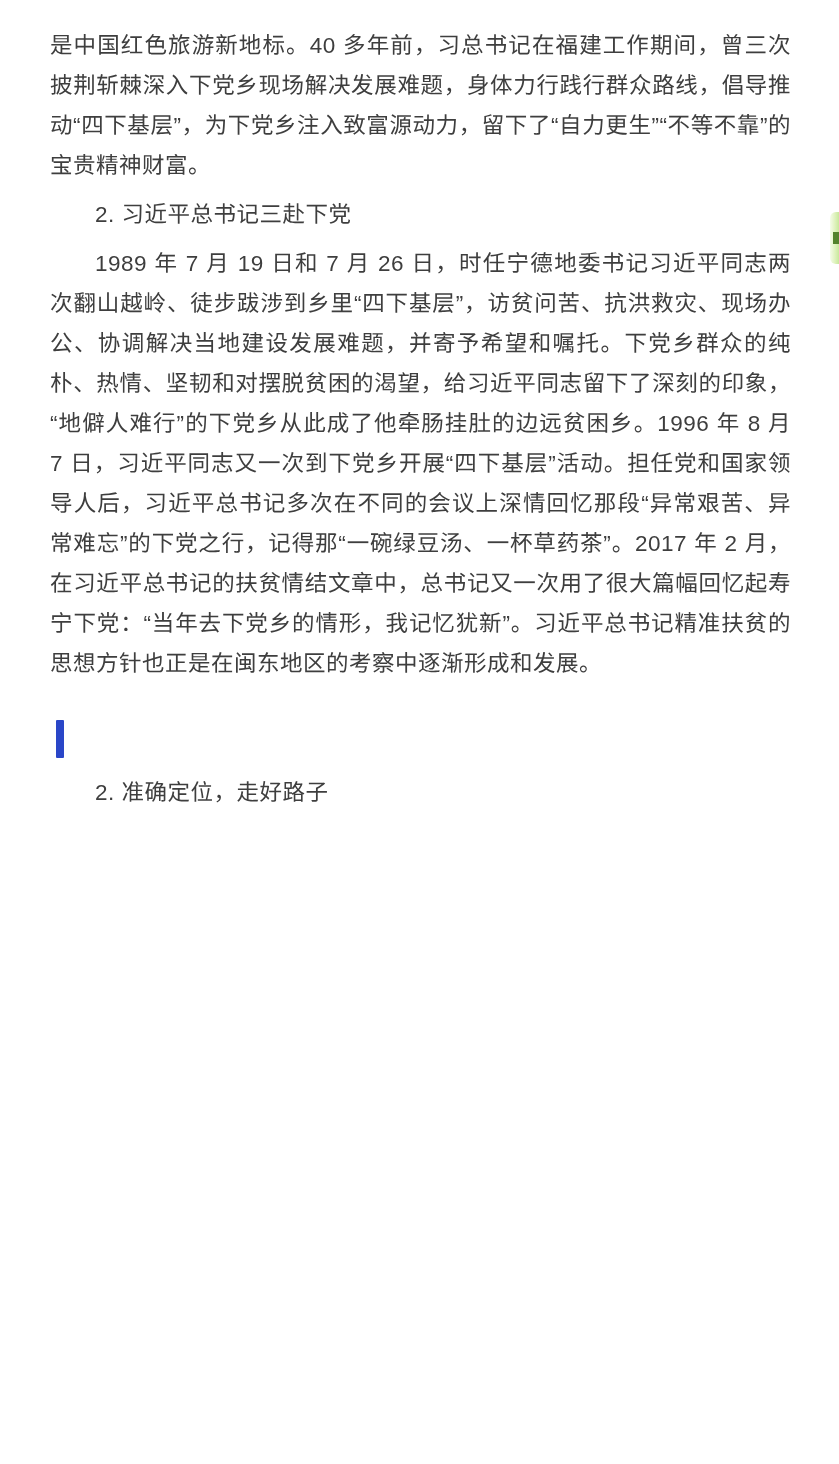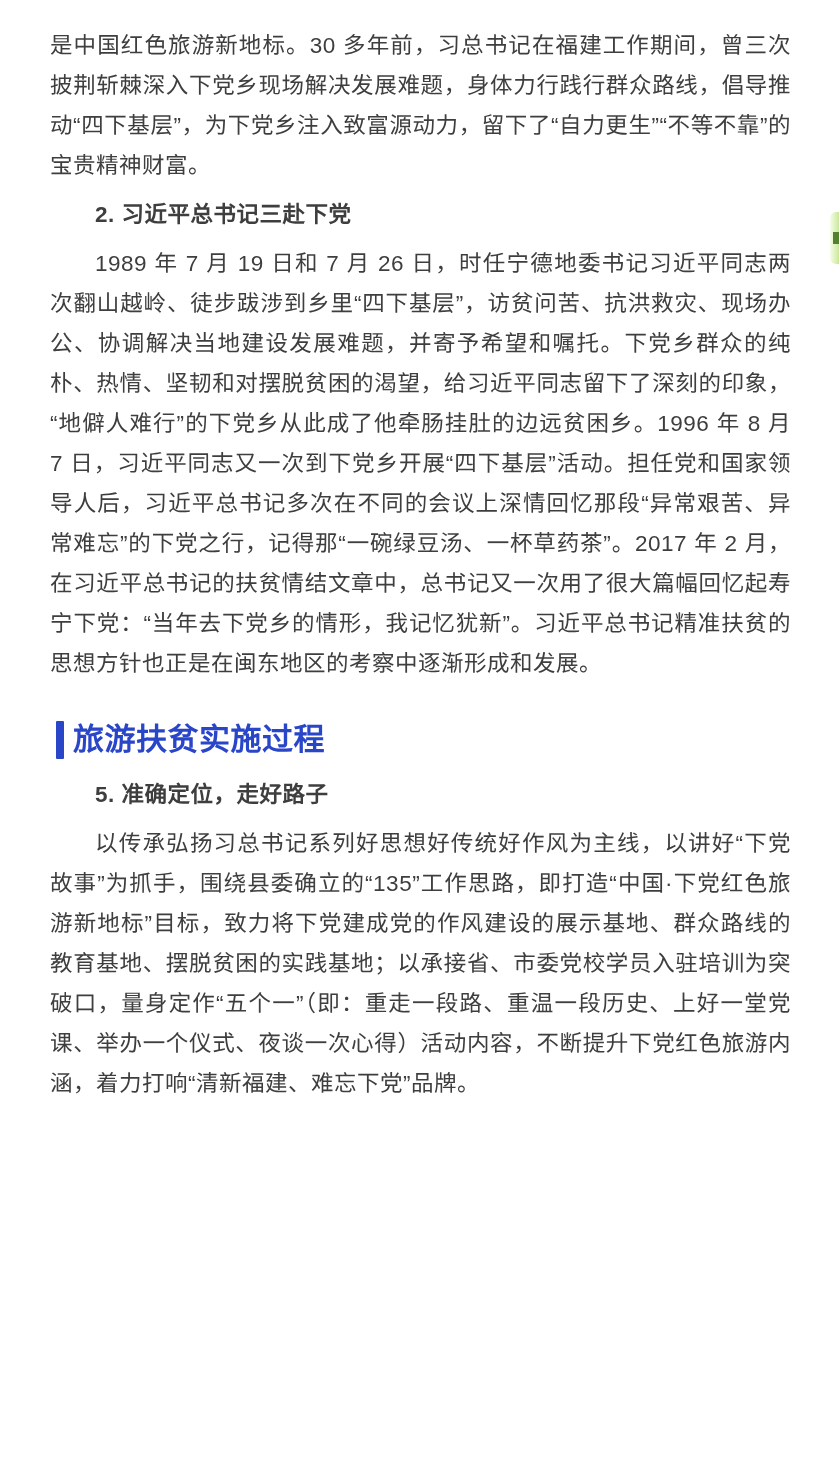--- a/index.html
+++ b/index.html
@@ -27,21 +27,21 @@
   .para {
     margin: 0 0 9px 0;
     text-indent: 2em;
   }
   .para.no-indent {
     text-indent: 0;
   }
   .sub-heading {
     margin: 0 0 9px 0;
     text-indent: 2em;
-    font-weight: 700;
+    font-weight: 400;
   }
   .section-heading {
     display: flex;
     align-items: center;
     margin: 36px 0 15px 6px;
     color: #2a46c8;
     font-size: 31px;
     font-weight: 700;
     line-height: 1.3;
     text-indent: 0;
@@ -71,35 +71,33 @@
     width: 6px;
     height: 12px;
     background: #53822c;
   }
 </style>
 </head>
 <body>
 
 <div class="document">
 
-  <p class="para no-indent">是中国红色旅游新地标。30 多年前，习总书记在福建工作期间，曾三次披荆斩棘深入下党乡现场解决发展难题，身体力行践行群众路线，倡导推动“四下基层”，为下党乡注入致富源动力，留下了“自力更生”“不等不靠”的宝贵精神财富。</p>
+  <p class="para no-indent">是中国红色旅游新地标。40 多年前，习总书记在福建工作期间，曾三次披荆斩棘深入下党乡现场解决发展难题，身体力行践行群众路线，倡导推动“四下基层”，为下党乡注入致富源动力，留下了“自力更生”“不等不靠”的宝贵精神财富。</p>
 
 
   <p class="sub-heading">2. 习近平总书记三赴下党</p>
 
   <p class="para">1989 年 7 月 19 日和 7 月 26 日，时任宁德地委书记习近平同志两次翻山越岭、徒步跋涉到乡里“四下基层”，访贫问苦、抗洪救灾、现场办公、协调解决当地建设发展难题，并寄予希望和嘱托。下党乡群众的纯朴、热情、坚韧和对摆脱贫困的渴望，给习近平同志留下了深刻的印象，“地僻人难行”的下党乡从此成了他牵肠挂肚的边远贫困乡。1996 年 8 月 7 日，习近平同志又一次到下党乡开展“四下基层”活动。担任党和国家领导人后，习近平总书记多次在不同的会议上深情回忆那段“异常艰苦、异常难忘”的下党之行，记得那“一碗绿豆汤、一杯草药茶”。2017 年 2 月，在习近平总书记的扶贫情结文章中，总书记又一次用了很大篇幅回忆起寿宁下党：“当年去下党乡的情形，我记忆犹新”。习近平总书记精准扶贫的思想方针也正是在闽东地区的考察中逐渐形成和发展。</p>
 
   <div class="section-heading">
     <span class="accent-bar"></span>
-    <span>旅游扶贫实施过程</span>
   </div>
 
-  <p class="sub-heading">5. 准确定位，走好路子</p>
+  <p class="sub-heading">2. 准确定位，走好路子</p>
 
-  <p class="para">以传承弘扬习总书记系列好思想好传统好作风为主线，以讲好“下党故事”为抓手，围绕县委确立的“135”工作思路，即打造“中国·下党红色旅游新地标”目标，致力将下党建成党的作风建设的展示基地、群众路线的教育基地、摆脱贫困的实践基地；以承接省、市委党校学员入驻培训为突破口，量身定作“五个一”（即：重走一段路、重温一段历史、上好一堂党课、举办一个仪式、夜谈一次心得）活动内容，不断提升下党红色旅游内涵，着力打响“清新福建、难忘下党”品牌。</p>
 
 
 
 </div>
 
 <div class="green-tab">
   <div class="green-tab-mark"></div>
 </div>
 
 </body></html>

